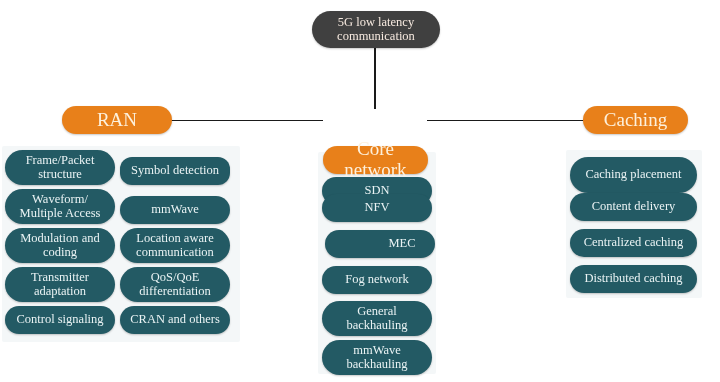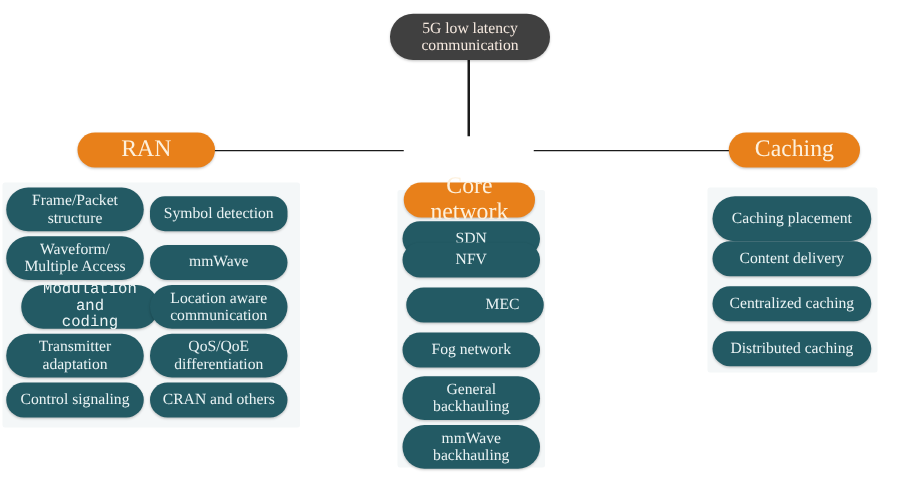--- a/index.html
+++ b/index.html
@@ -77,21 +77,21 @@
 communication</div>
 
   <div class="node branch" style="left:62px; top:106px; width:110px; height:28px;">RAN</div>
   <div class="node branch" style="left:323px; top:106px; width:105px; height:28px;margin-top:40px;">Core network</div>
   <div class="node branch" style="left:583px; top:106px; width:105px; height:28px;">Caching</div>
 
   <div class="node leaf" style="left:5px; top:150px; width:110px; height:35px;">Frame/Packet
 structure</div>
   <div class="node leaf" style="left:5px; top:189px; width:110px; height:35px;">Waveform/
 Multiple Access</div>
-  <div class="node leaf" style="left:17px; top:228px; width:110px; height:35px;font-family:Liberation Mono, monospace;">Modulation and
+  <div class="node leaf" style="left:5px; top:228px; width:110px; height:35px;">Modulation and
 coding</div>
   <div class="node leaf" style="left:5px; top:267px; width:110px; height:35px;">Transmitter
 adaptation</div>
   <div class="node leaf" style="left:5px; top:306px; width:110px; height:28px;">Control signaling</div>
 
   <div class="node leaf" style="left:120px; top:157px; width:110px; height:28px;border-radius:12px;">Symbol detection</div>
   <div class="node leaf" style="left:120px; top:196px; width:110px; height:28px;">mmWave</div>
   <div class="node leaf" style="left:120px; top:228px; width:110px; height:35px;">Location aware
 communication</div>
   <div class="node leaf" style="left:120px; top:267px; width:110px; height:35px;">QoS/QoE

